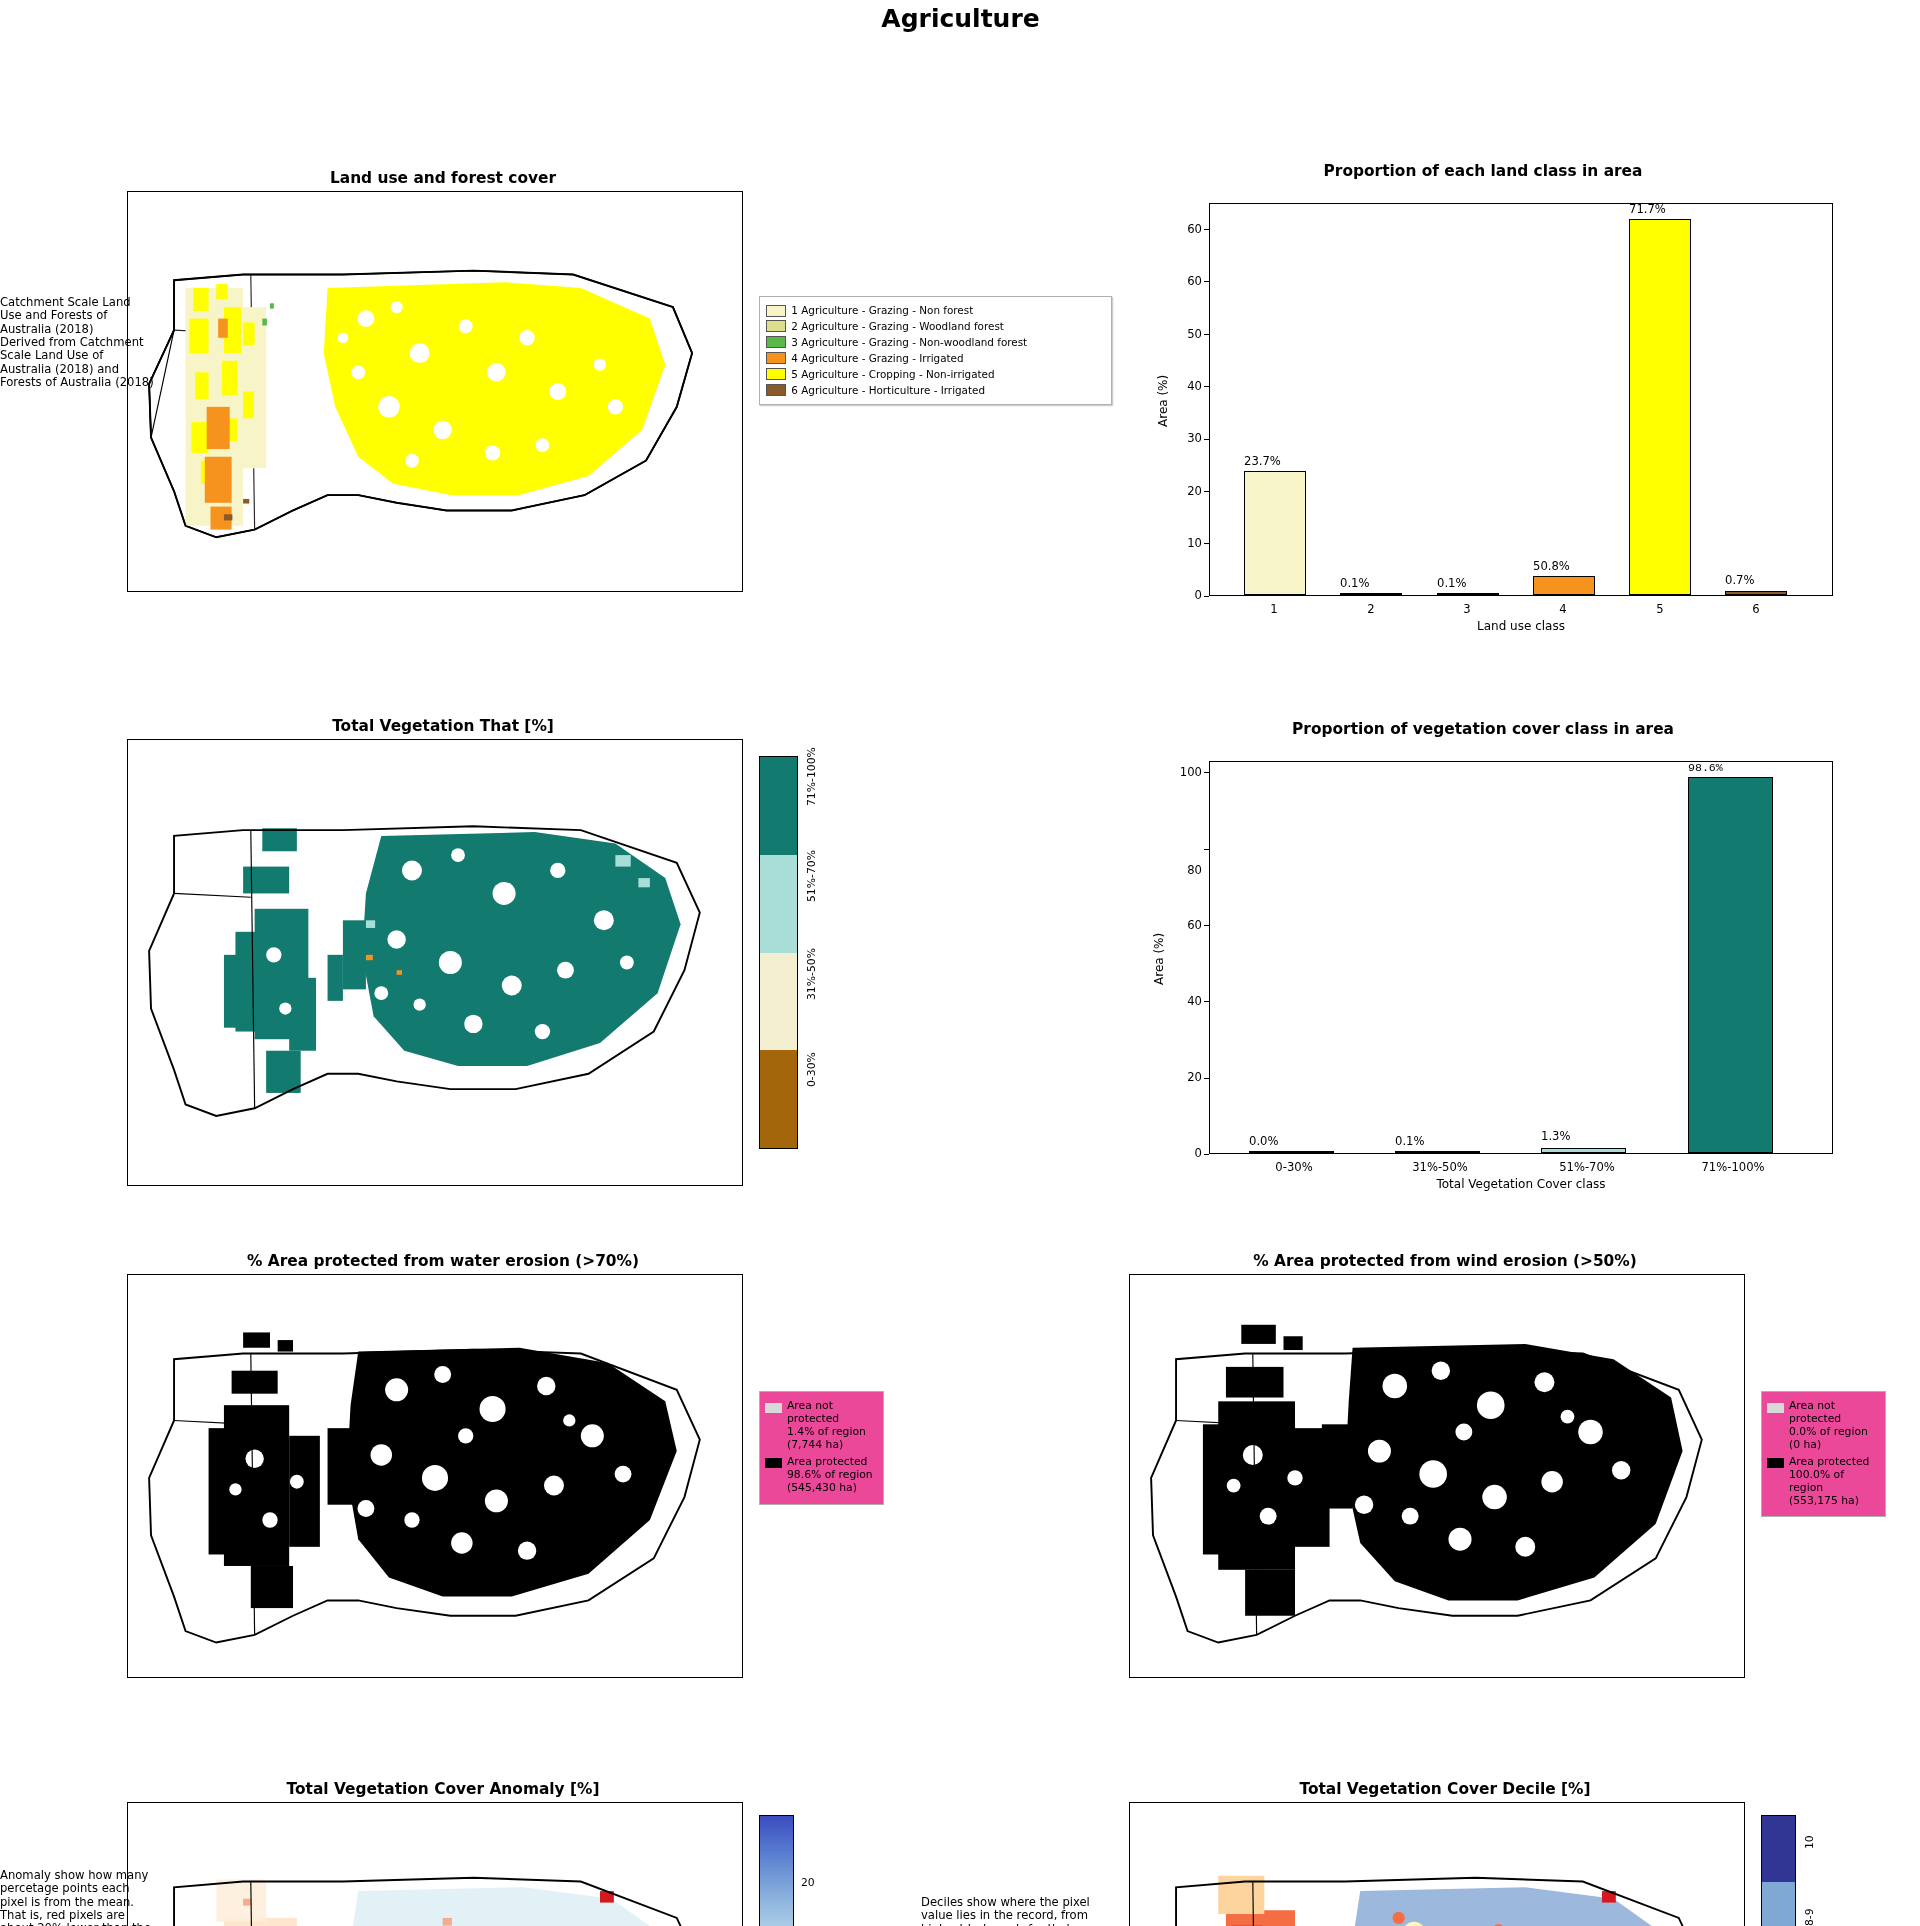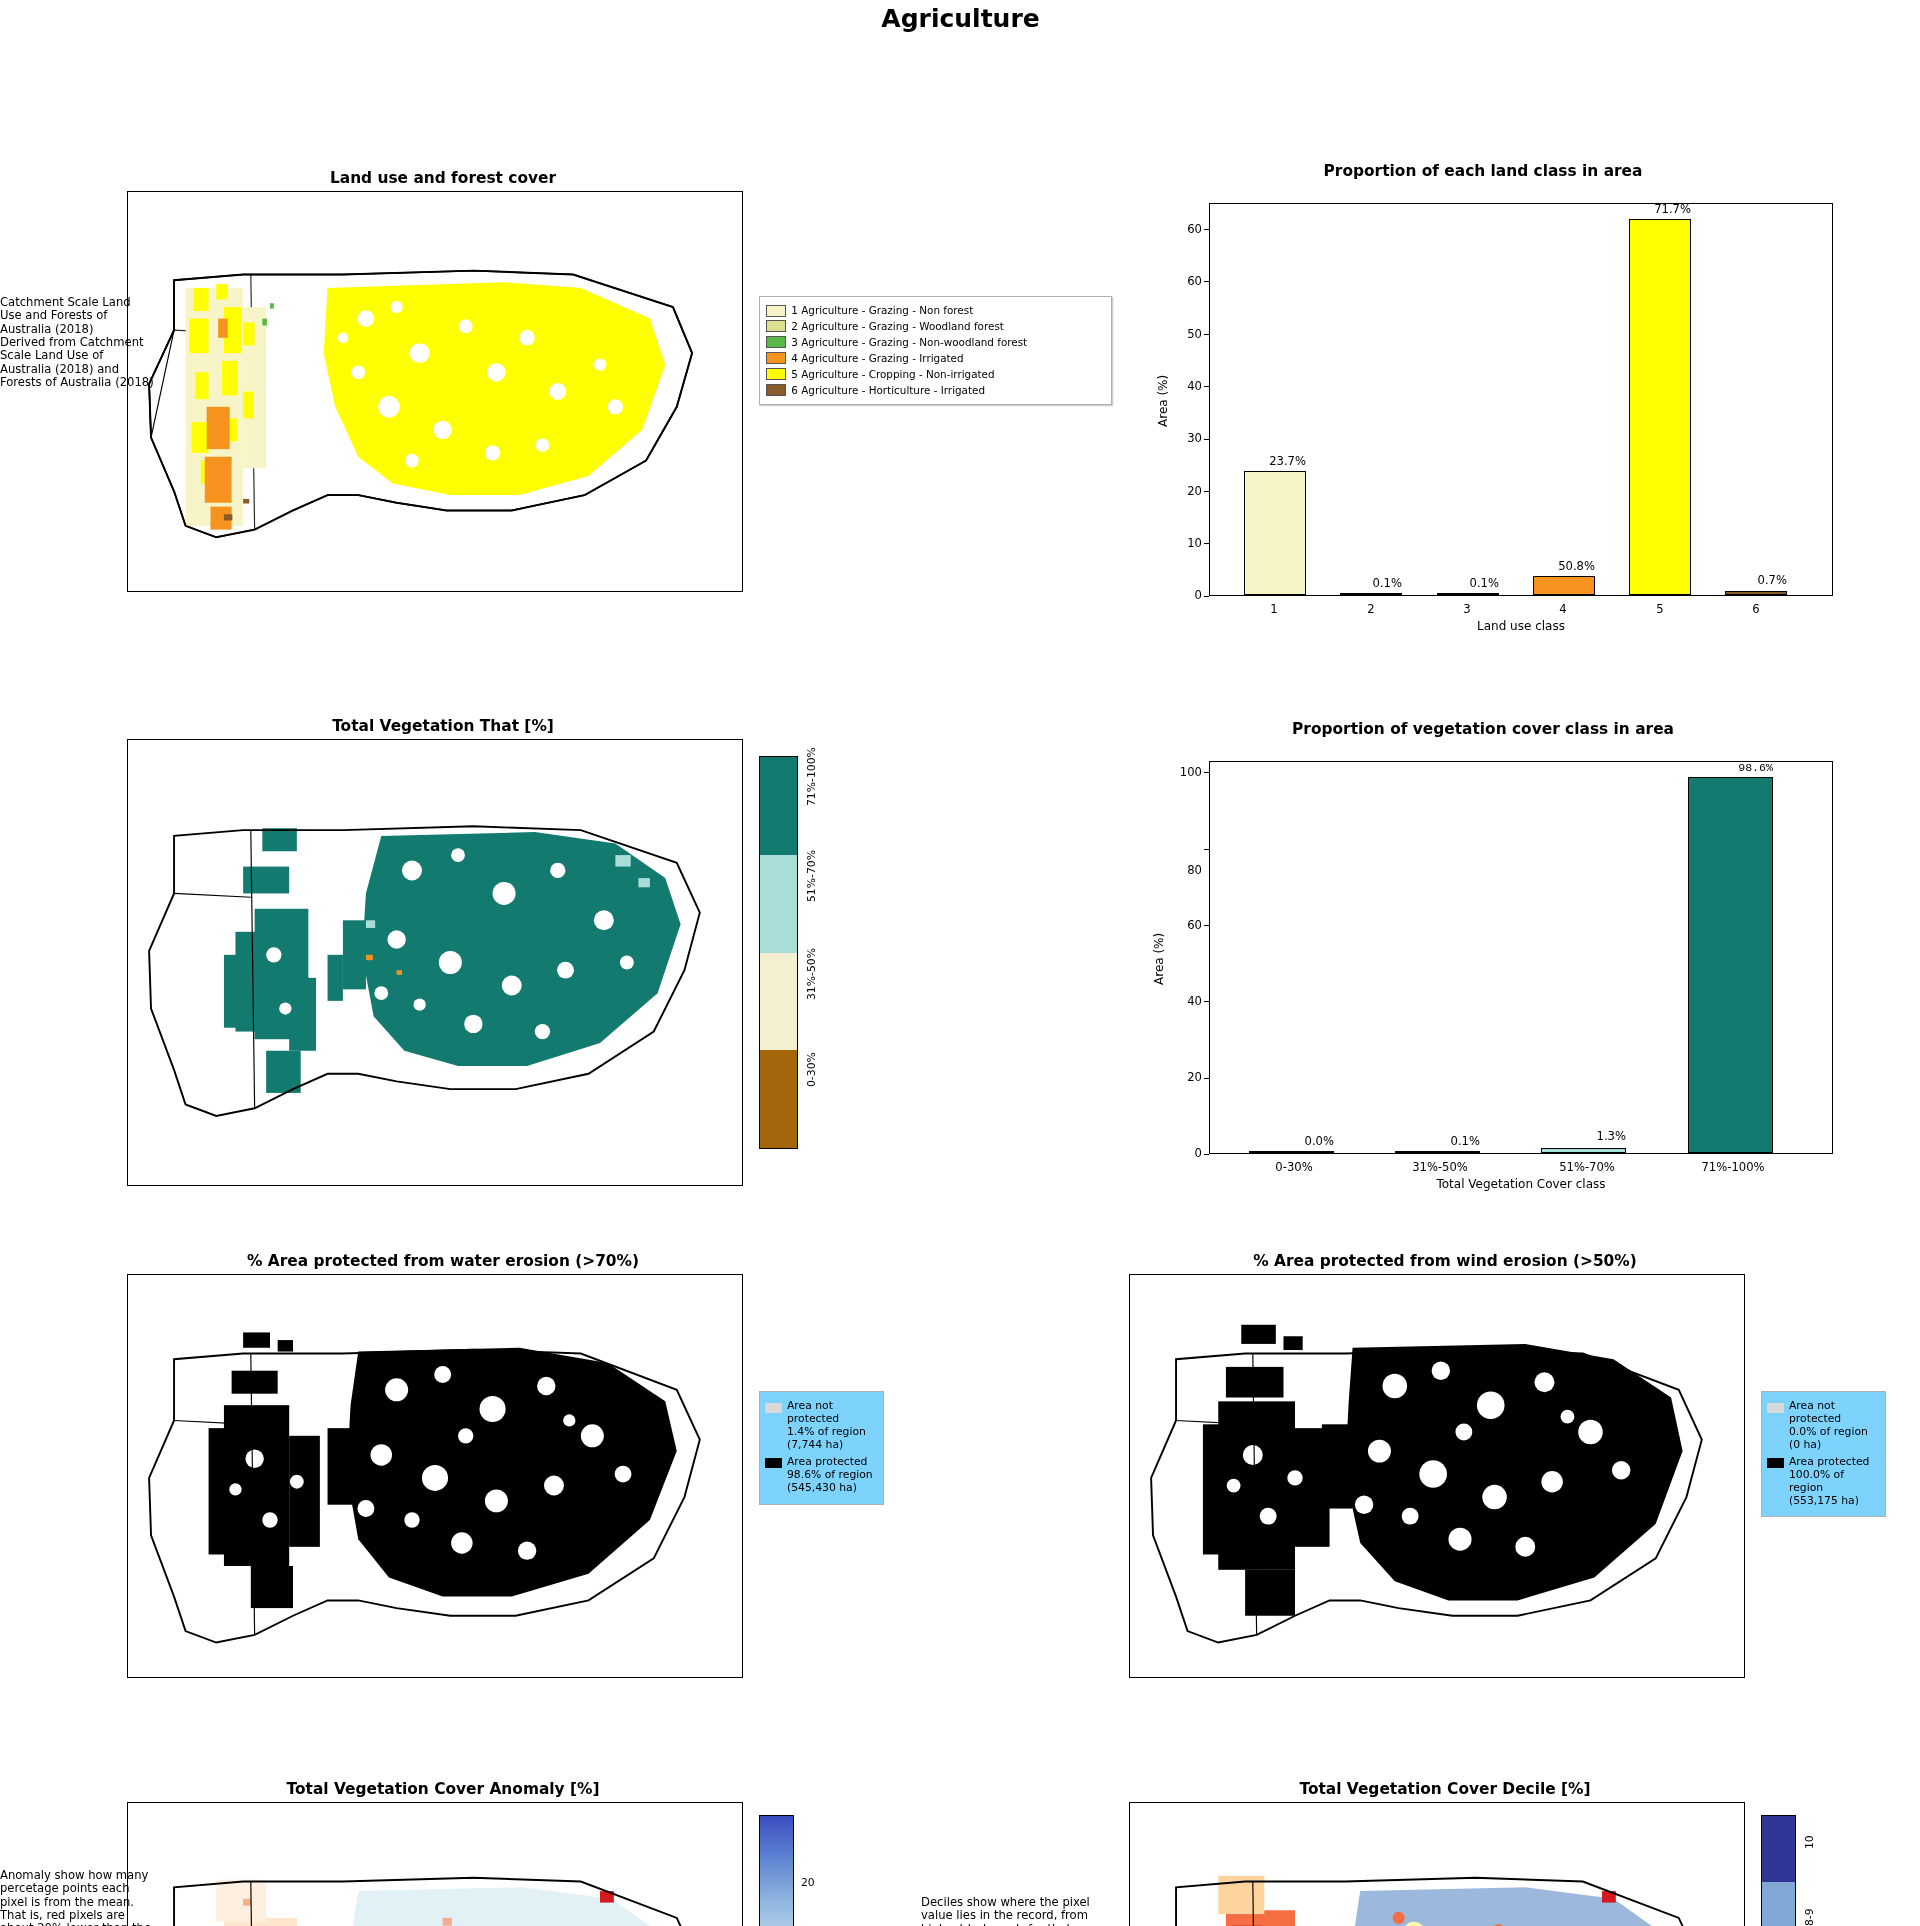--- a/index.html
+++ b/index.html
@@ -38,36 +38,36 @@
   .legend-box {
     position:absolute; border:0.8px solid #b0b0b0; background:#fff;
     padding:4.6px 6.2px; font-size:10.4px; line-height:1.35;
     box-shadow:0.8px 0.8px 1.2px rgba(0,0,0,0.25);
   }
   .legend-row { display:flex; align-items:center; margin:1.9px 0; }
   .legend-swatch { width:17.7px; height:10px; margin-right:5.4px; border:0.4px solid #555; flex:none; }
   .legend-label { white-space:nowrap; }
 
   .legend-box2 {
-    position:absolute; border:0.8px solid #b0b0b0; background:#7dd3fc;
+    position:absolute; border:0.8px solid #b0b0b0; background:#ec4899;
     padding:4.6px 5.4px; font-size:10.8px; line-height:1.2;
   }
   .legend-row2 { display:flex; align-items:flex-start; margin:3.9px 0; }
   .legend-swatch2 { width:17px; height:10px; margin-right:4.6px; margin-top:2.3px; flex:none; }
   .legend-label2 { white-space:pre-line; }
 
   
   .chart { position:relative; box-sizing:border-box; }
   .chart-plot {
     position:absolute; border:1.2px solid #000; background:#fff;
     box-sizing:border-box;
   }
   .bar { position:absolute; bottom:0; border:0.8px solid #000; box-sizing:border-box; }
   .bar-label {
-    position:absolute; font-size:11.6px; text-align:right; white-space:nowrap;
+    position:absolute; font-size:11.6px; text-align:left; white-space:nowrap;
   }
   .ytick { position:absolute; font-size:11.6px; text-align:right; }
   .ytick-mark { position:absolute; width:5.4px; height:1.2px; background:#000; }
   .xtick { position:absolute; font-size:11.6px; text-align:center; }
   .axis-label { position:absolute; font-size:12px; text-align:center; }
   .ylabel-rot {
     position:absolute; font-size:12px;
     transform:rotate(-90deg); transform-origin:left top; white-space:nowrap;
   }
 

